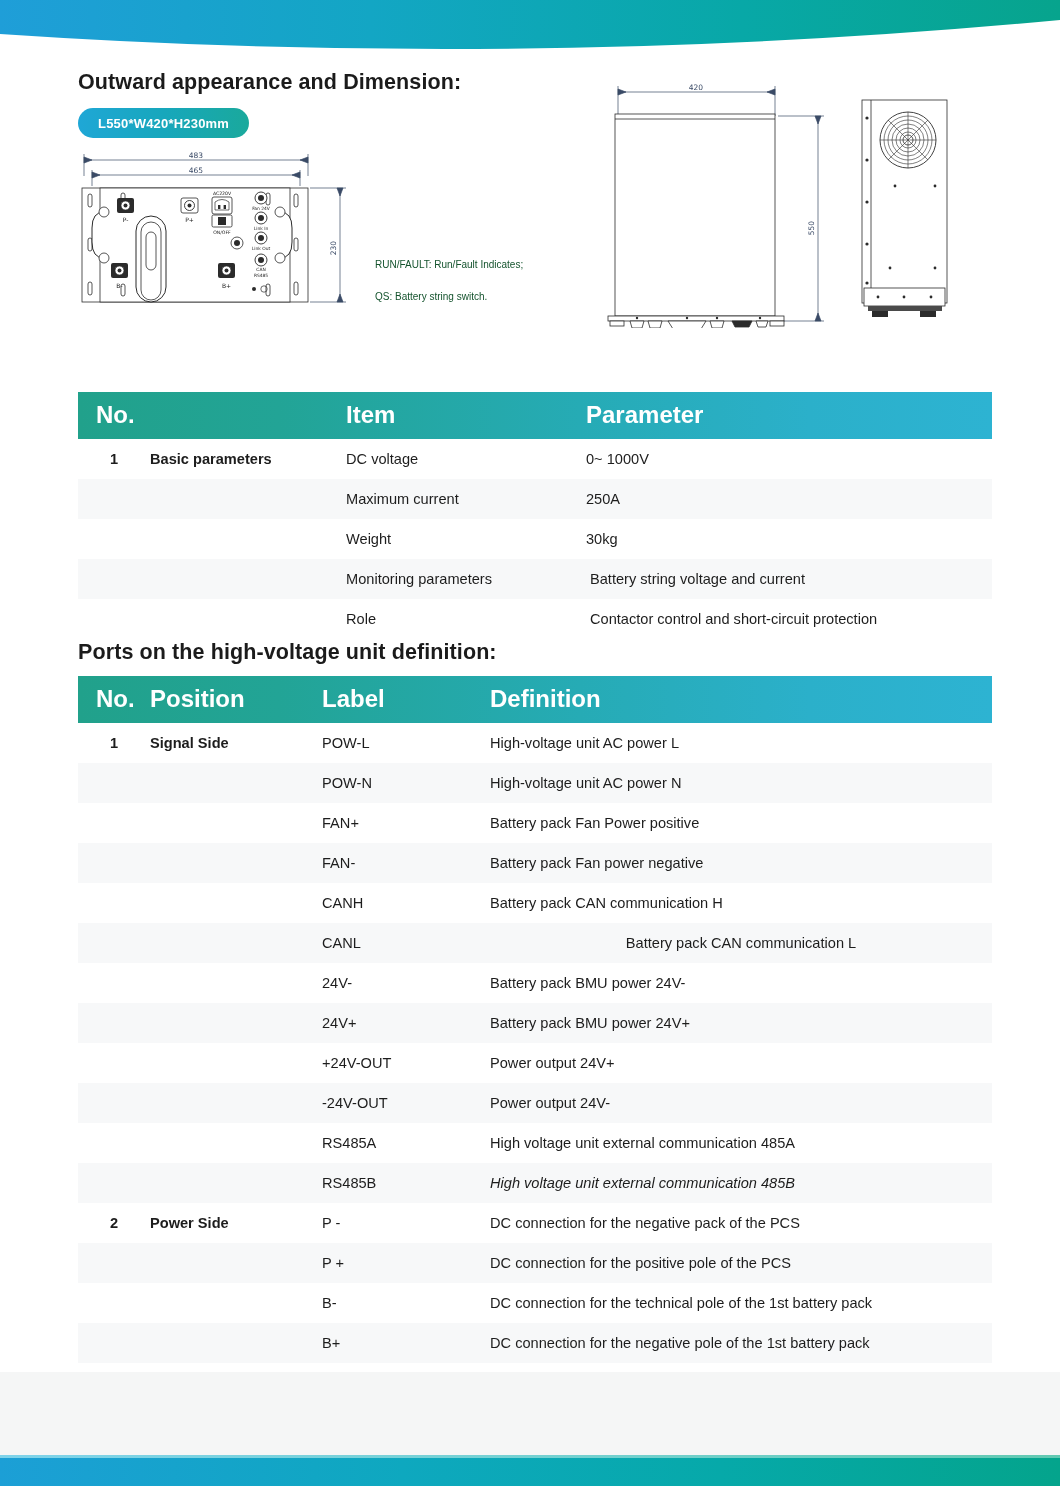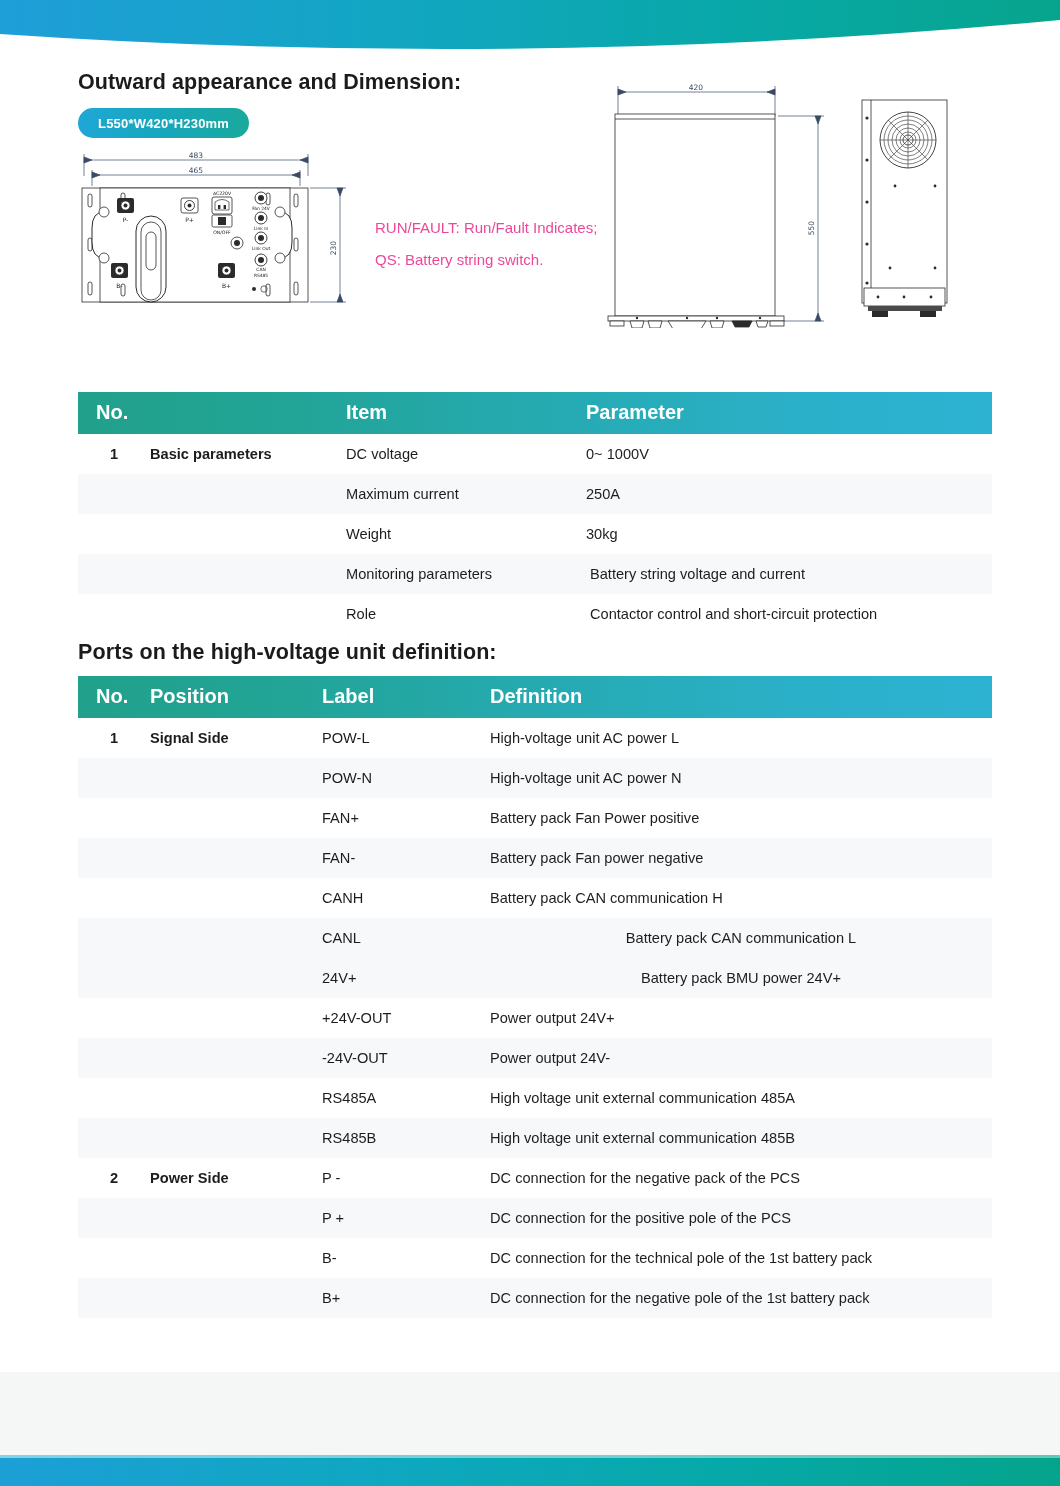--- a/index.html
+++ b/index.html
@@ -33,26 +33,26 @@
     position:absolute; display:flex; align-items:center; justify-content:center;
     padding:0 20px; height:30px; border-radius:15px; color:#fff;
     font-size:13px; font-weight:700; letter-spacing:.2px;
     background:linear-gradient(90deg,#1fa7d6 0%,#17a7bc 50%,#1aa99c 100%);
     white-space:nowrap;
   }
 
   
   .drawing { position:absolute; }
   .drawing svg { display:block; }
-  .note-line { position:absolute; font-size:15px; color:#ec4899; white-space:nowrap; }
+  .note-line { position:absolute; font-size:10px; color:#14532d; white-space:nowrap;margin-top:40px; }
 
   
   .tbl { position:absolute; width:914px; left:78px; border-collapse:collapse; table-layout:fixed; }
   .tbl thead th {
-    color:#ffffff; font-size:20px; font-weight:700; text-align:left;
+    color:#ffffff; font-size:24px; font-weight:700; text-align:left;
     padding:9px 0 10px 0; height:42px; vertical-align:middle;
   }
   .thead-row { background:linear-gradient(90deg,#21a18b 0%,#22a496 22%,#26abb5 55%,#2bb0ca 80%,#2db3d2 100%); }
   .tbl tbody td {
     font-size:14.6px; color:#1d1d1d; padding:11px 0 11px 0; height:40px;
     vertical-align:middle; background:#ffffff;
   }
   .tbl tbody tr.alt td { background:#f7f8f9; }
   .c-no    { font-size:13.5px; font-weight:700; text-align:center; }
   .c-group { font-size:13.6px; font-weight:700; }
@@ -389,25 +389,31 @@
           <td class="c-group"></td>
           <td>CANH</td>
           <td style="padding-left: 28px;">Battery pack CAN communication H</td>
         </tr>
         <tr class="alt">
           <td class="c-no"></td>
           <td class="c-group"></td>
           <td>CANL</td>
           <td style="padding-left: 28px; text-align: center;">Battery pack CAN communication L</td>
         </tr>
+        <tr>
+          <td class="c-no"></td>
+          <td class="c-group"></td>
+          <td>24V-</td>
+          <td style="padding-left: 28px;">Battery pack BMU power 24V-</td>
+        </tr>
         <tr class="alt">
           <td class="c-no"></td>
           <td class="c-group"></td>
           <td>24V+</td>
-          <td style="padding-left: 28px; text-align: center;">Battery pack BMU power 24V+</td>
+          <td style="padding-left: 28px;">Battery pack BMU power 24V+</td>
         </tr>
         <tr>
           <td class="c-no"></td>
           <td class="c-group"></td>
           <td>+24V-OUT</td>
           <td style="padding-left: 28px;">Power output 24V+</td>
         </tr>
         <tr class="alt">
           <td class="c-no"></td>
           <td class="c-group"></td>
@@ -417,21 +423,21 @@
         <tr>
           <td class="c-no"></td>
           <td class="c-group"></td>
           <td>RS485A</td>
           <td style="padding-left: 28px;">High voltage unit external communication 485A</td>
         </tr>
         <tr class="alt">
           <td class="c-no"></td>
           <td class="c-group"></td>
           <td>RS485B</td>
-          <td style="padding-left: 28px;">High voltage unit external communication 485B</td>
+          <td style="padding-left: 28px; font-style: italic;">High voltage unit external communication 485B</td>
         </tr>
         <tr>
           <td class="c-no">2</td>
           <td class="c-group">Power Side</td>
           <td>P -</td>
           <td style="padding-left: 28px;">DC connection for the negative pack of the PCS</td>
         </tr>
         <tr class="alt">
           <td class="c-no"></td>
           <td class="c-group"></td>

